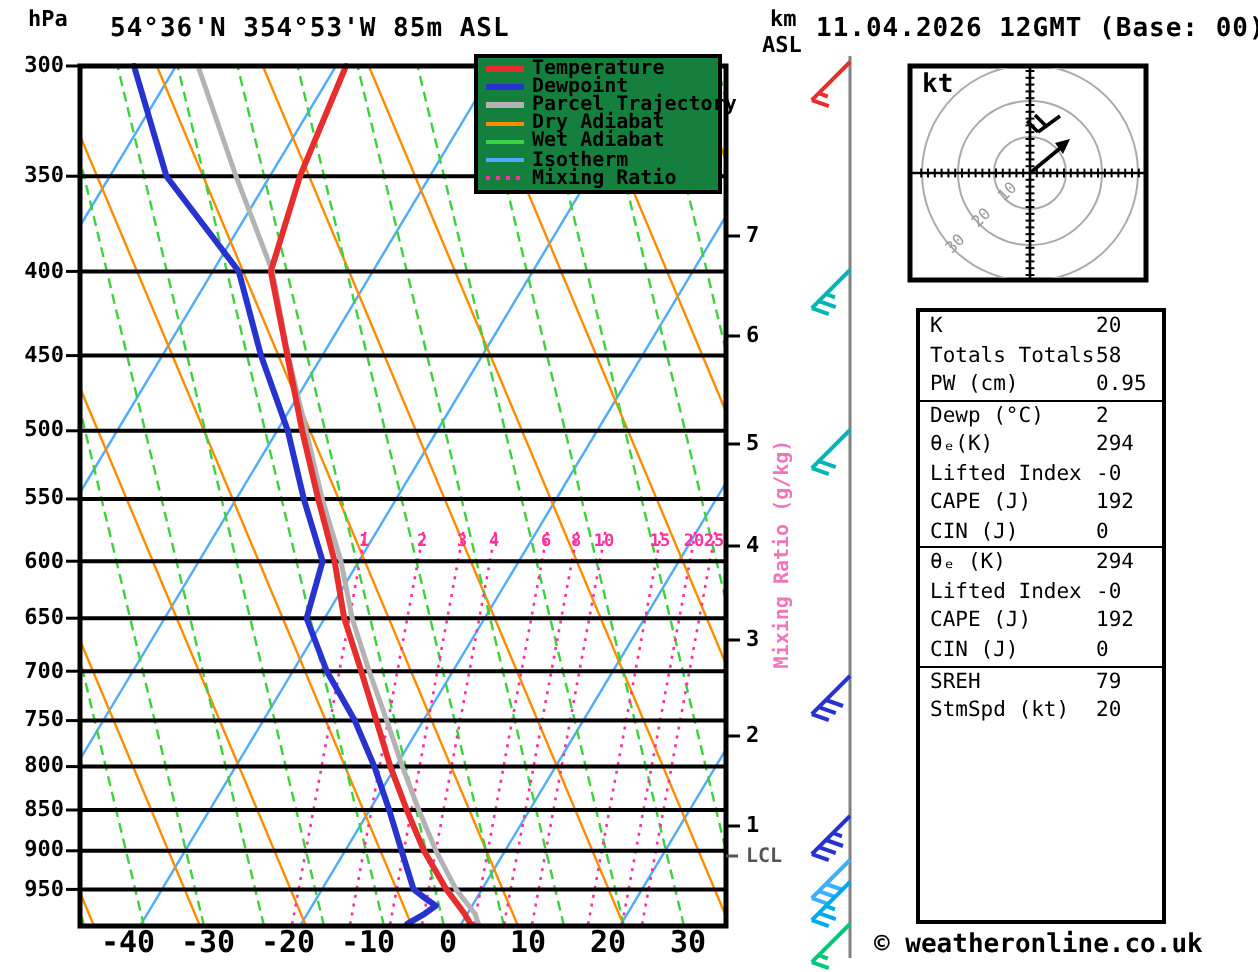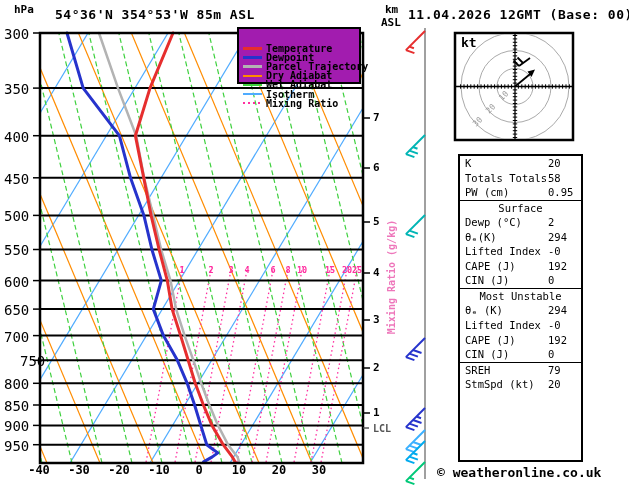--- a/index.html
+++ b/index.html
@@ -2,31 +2,31 @@
 <html><head>
 <meta charset="utf-8">
 <style>
   html,body{margin:0;padding:0;background:#fff;}
   #stage{position:relative;width:629px;height:486px;background:#fff;overflow:hidden;
          font-family:"DejaVu Sans Mono","Liberation Mono",monospace;color:#000;}
   #plot{position:absolute;left:0;top:0;z-index:1;}
   .lbl{position:absolute;z-index:2;white-space:nowrap;line-height:1;}
   .title{font-size:13px;font-weight:700;letter-spacing:.5px;}
   .unit{font-size:11px;font-weight:700;}
-  .plab{font-size:14px;font-weight:400;width:28px;text-align:left;}
-  .tlab{font-size:12px;font-weight:700;transform:translateX(-50%);}
+  .plab{font-size:11px;font-weight:700;width:28px;text-align:right;}
+  .tlab{font-size:15px;font-weight:700;transform:translateX(-50%);margin-left:25px;}
   .klab{font-size:11px;font-weight:700;}
   .lcl{font-size:10px;font-weight:700;color:#555;}
   .xaxis{font-size:13px;font-weight:700;}
   .mixaxis{font-size:10px;font-weight:700;color:#ee77bb;transform:translate(-50%,-50%) rotate(-90deg);}
   .foot{font-size:13px;font-weight:700;}
   .kt{font-size:13px;font-weight:700;}
   
-  #legend{position:absolute;z-index:3;background:#a21caf;border:2px solid #000;
-          left:237px;top:27px;width:124px;height:57px;padding:15px 0 0 4px;box-sizing:border-box;}
+  #legend{position:absolute;z-index:3;background:#15803d;border:2px solid #000;
+          left:237px;top:27px;width:124px;height:70px;padding:1px 0 0 4px;box-sizing:border-box;}
   .lrow{display:flex;align-items:center;height:9.1px;}
   .lsample{display:inline-block;width:19px;margin-right:4px;flex:0 0 19px;}
   .ltext{font-size:10px;font-weight:700;white-space:nowrap;}
   
   #databox{position:absolute;z-index:3;left:458px;top:154px;width:125px;height:308px;
            border:2px solid #000;box-sizing:border-box;background:#fff;font-size:10.5px;}
   .tsec{border-top:1.5px solid #000;}
   .tsec:first-child{border-top:none;}
   .trow{position:relative;height:14.55px;line-height:14.55px;padding-left:5px;white-space:nowrap;}
   .trow .val{position:absolute;left:88px;top:0;}
@@ -295,50 +295,48 @@
         <span class="ltext">Mixing Ratio</span>
       </div>
     </div>
   <div id="databox">
       <div class="tsec">
         <div class="trow"><span>K</span><span class="val">20</span></div>
         <div class="trow"><span>Totals Totals</span><span class="val">58</span></div>
         <div class="trow"><span>PW (cm)</span><span class="val">0.95</span></div>
       </div>
       <div class="tsec">
-        <div class="ttitle">Surface</div>
         <div class="trow"><span>Dewp (°C)</span><span class="val">2</span></div>
         <div class="trow"><span>θₑ(K)</span><span class="val">294</span></div>
         <div class="trow"><span>Lifted Index</span><span class="val">-0</span></div>
         <div class="trow"><span>CAPE (J)</span><span class="val">192</span></div>
         <div class="trow"><span>CIN (J)</span><span class="val">0</span></div>
       </div>
       <div class="tsec">
-        <div class="ttitle">Most Unstable</div>
         <div class="trow"><span>θₑ (K)</span><span class="val">294</span></div>
         <div class="trow"><span>Lifted Index</span><span class="val">-0</span></div>
         <div class="trow"><span>CAPE (J)</span><span class="val">192</span></div>
         <div class="trow"><span>CIN (J)</span><span class="val">0</span></div>
       </div>
       <div class="tsec">
         <div class="trow"><span>SREH</span><span class="val">79</span></div>
         <div class="trow"><span>StmSpd (kt)</span><span class="val">20</span></div>
       </div>
     </div>
   <div id="labels-dyn">
       <div class="lbl plab" style="left: 4px; top: 27px;">300</div>
       <div class="lbl plab" style="left: 4px; top: 82.0551px;">350</div>
       <div class="lbl plab" style="left: 4px; top: 129.746px;">400</div>
       <div class="lbl plab" style="left: 4px; top: 171.812px;">450</div>
       <div class="lbl plab" style="left: 4px; top: 209.442px;">500</div>
       <div class="lbl plab" style="left: 4px; top: 243.482px;">550</div>
       <div class="lbl plab" style="left: 4px; top: 274.558px;">600</div>
       <div class="lbl plab" style="left: 4px; top: 303.145px;">650</div>
       <div class="lbl plab" style="left: 4px; top: 329.613px;">700</div>
-      <div class="lbl plab" style="left: 4px; top: 354.254px; margin-left: 16px;">750</div>
+      <div class="lbl plab" style="left: 4px; top: 354.254px;">750</div>
       <div class="lbl plab" style="left: 4px; top: 377.304px;">800</div>
       <div class="lbl plab" style="left: 4px; top: 398.956px;">850</div>
       <div class="lbl plab" style="left: 4px; top: 419.37px;">900</div>
       <div class="lbl plab" style="left: 4px; top: 438.681px;">950</div>
       <div class="lbl tlab" style="left: 39px; top: 464px;">-40</div>
       <div class="lbl tlab" style="left: 79px; top: 464px;">-30</div>
       <div class="lbl tlab" style="left: 119px; top: 464px;">-20</div>
       <div class="lbl tlab" style="left: 159px; top: 464px;">-10</div>
       <div class="lbl tlab" style="left: 199px; top: 464px;">0</div>
       <div class="lbl tlab" style="left: 239px; top: 464px;">10</div>

